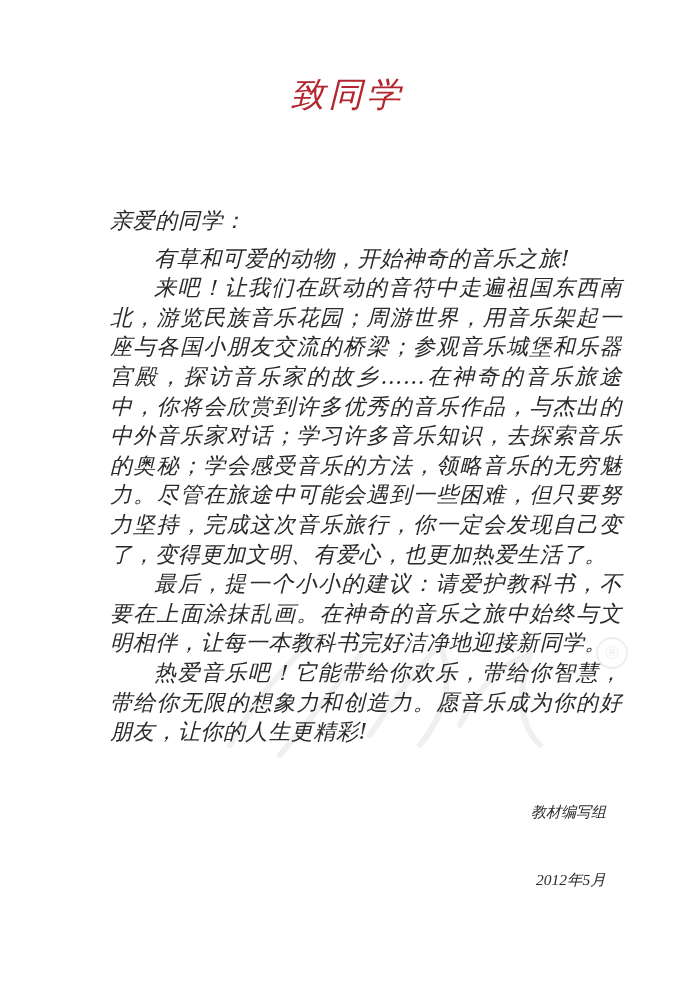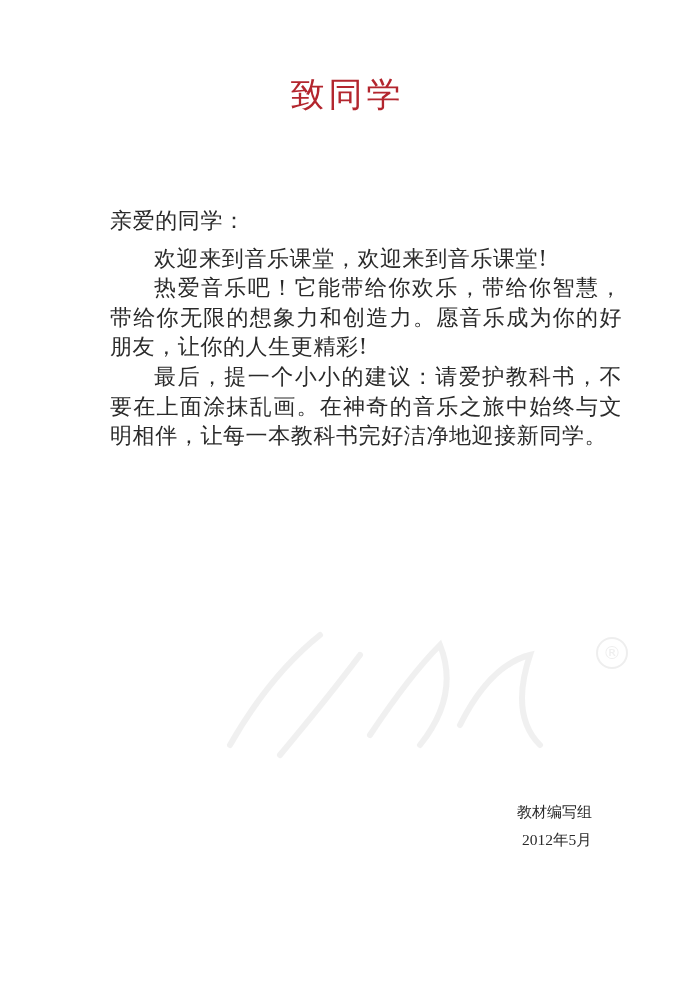--- a/index.html
+++ b/index.html
@@ -13,20 +13,21 @@
       position: relative;
       overflow: hidden;
       font-family: "DejaVu Serif", "Liberation Serif", serif;
       color: #2a2a2a;
     }
     .page {
       position: absolute;
       left: 0; top: 0;
       width: 695px;
       height: 983px;
+      font-style: italic;
     }
     .title {
       position: absolute;
       top: 72px;
       left: 0;
       width: 695px;
       text-align: center;
       font-size: 34px;
       letter-spacing: 4px;
       color: #b3262e;
@@ -45,30 +46,31 @@
     }
     .greeting {
       margin: 0 0 8px 0;
     }
     .para {
       margin: 0;
       text-indent: 2em;
     }
     .signature {
       position: absolute;
-      left: 517px;
+      left: 531px;
       top: 798px;
       font-size: 15px;
       line-height: 28px;
       text-align: left;
     }
     .signature .date {
       padding-left: 5px;
       font-family: "Liberation Serif", serif;
       font-size: 15.5px;
+      margin-top: 40px;
     }
     .watermark {
       position: absolute;
       left: 210px;
       top: 615px;
       width: 430px;
       height: 150px;
       pointer-events: none;
       opacity: 0.12;
     }
@@ -96,23 +98,24 @@
 
   <div class="watermark">
     <svg width="430" height="150" viewBox="0 0 430 150">
       <path d="M20 130 Q60 60 110 20 M70 140 Q120 80 150 40 M160 120 Q200 60 230 30 Q250 80 210 130 M250 110 Q280 50 320 40 Q300 100 330 130" stroke="#888" stroke-width="6" fill="none" stroke-linecap="round"></path>
     </svg>
     <span class="reg">®</span>
   </div>
 
   <div class="body">
     <p class="greeting">亲爱的同学：</p>
-    <p class="para">欢迎来到音乐课堂，欢迎来到音乐课堂!</p>
+    <p class="para">有草和可爱的动物，开始神奇的音乐之旅!</p>
+    <p class="para">来吧！让我们在跃动的音符中走遍祖国东西南北，游览民族音乐花园；周游世界，用音乐架起一座与各国小朋友交流的桥梁；参观音乐城堡和乐器宫殿，探访音乐家的故乡……在神奇的音乐旅途中，你将会欣赏到许多优秀的音乐作品，与杰出的中外音乐家对话；学习许多音乐知识，去探索音乐的奥秘；学会感受音乐的方法，领略音乐的无穷魅力。尽管在旅途中可能会遇到一些困难，但只要努力坚持，完成这次音乐旅行，你一定会发现自己变了，变得更加文明、有爱心，也更加热爱生活了。</p>
+    <p class="para">最后，提一个小小的建议：请爱护教科书，不要在上面涂抹乱画。在神奇的音乐之旅中始终与文明相伴，让每一本教科书完好洁净地迎接新同学。</p>
     <p class="para">热爱音乐吧！它能带给你欢乐，带给你智慧，带给你无限的想象力和创造力。愿音乐成为你的好朋友，让你的人生更精彩!</p>
-    <p class="para">最后，提一个小小的建议：请爱护教科书，不要在上面涂抹乱画。在神奇的音乐之旅中始终与文明相伴，让每一本教科书完好洁净地迎接新同学。</p>
   </div>
 
   <div class="signature">
     <div>教材编写组</div>
     <div class="date">2012年5月</div>
   </div>
 
 </div>
 
 </body></html>

